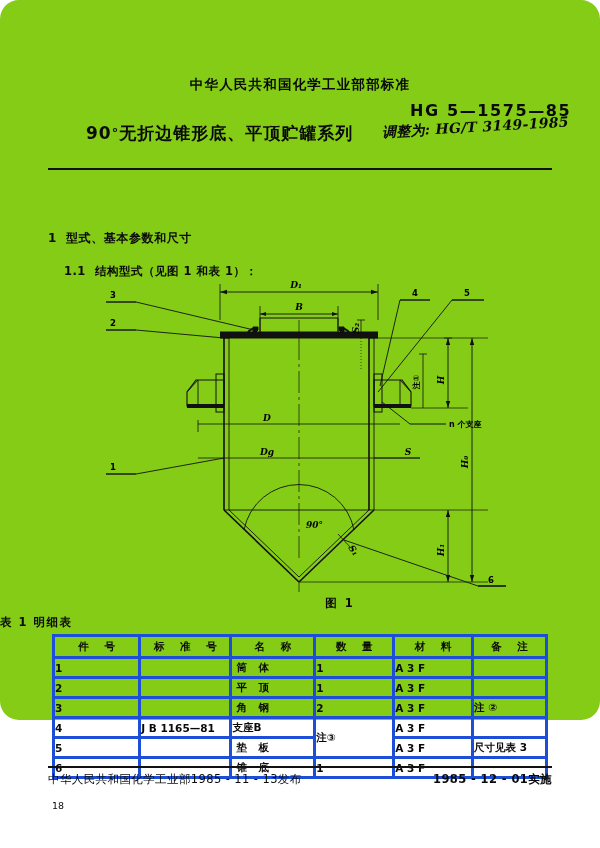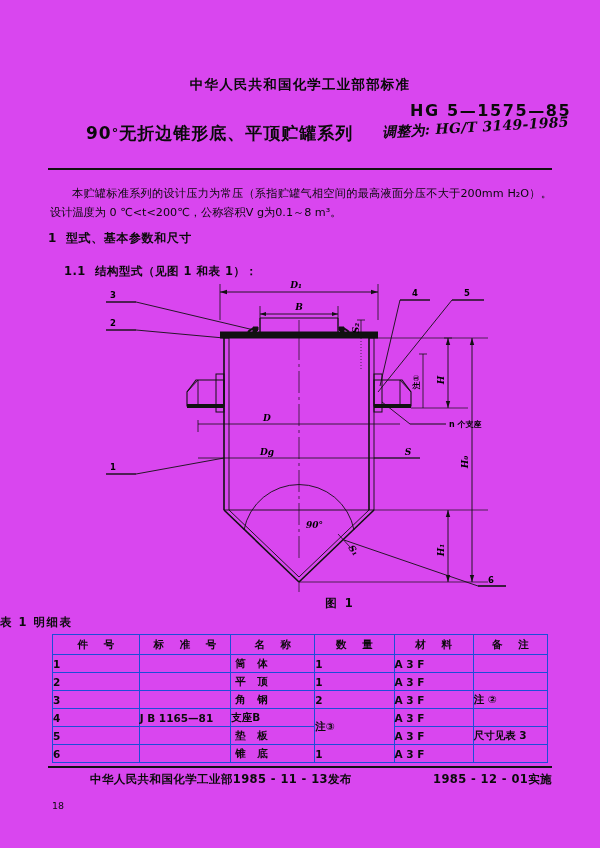--- a/index.html
+++ b/index.html
@@ -11,22 +11,23 @@
     width: 600px;
     height: 848px;
     position: relative;
     font-family: "DejaVu Sans", "Liberation Sans", sans-serif;
     color: #0a0a0a;
     overflow: hidden;
   }
   .page {
     position: absolute;
     left: 0; top: 0;
-    width: 600px; height: 848px;
-    background: #d946ef;
+    width: 600px; height: 720px;
+    background: #84cc16;
+    border-radius: 19px;
   }
   
   .ministry-line {
     position: absolute;
     left: 0; top: 76px;
     width: 600px;
     text-align: center;
     font-size: 13.5px;
     font-weight: bold;
     letter-spacing: 1.2px;
@@ -120,21 +121,21 @@
   }
   
   .bom {
     position: absolute;
     left: 52px; top: 634px;
     width: 496px;
     border-collapse: collapse;
     font-size: 10.5px;
   }
   .bom th, .bom td {
-    border: 1px solid #1d4ed8;
+    border: 3px solid #1d4ed8;
     height: 17px;
     padding: 0;
     font-weight: bold;
   }
   .bom thead th {
     height: 19px;
     letter-spacing: 6px;
     text-indent: 6px;
   }
   .bom tbody td { font-weight: bold; }
@@ -155,23 +156,22 @@
   .rule-foot {
     position: absolute;
     left: 48px; top: 766px;
     width: 504px; height: 0;
     border-top: 2px solid #111;
   }
   .foot-left {
     position: absolute;
     left: 48px; top: 772px;
     font-size: 11.5px;
-    font-weight: bold;
+    font-weight: normal;
     letter-spacing: 0.4px;
-    margin-left: 42px;
   }
   .foot-right {
     position: absolute;
     right: 48px; top: 772px;
     font-size: 11.5px;
     font-weight: bold;
     letter-spacing: 0.4px;
   }
   .page-no {
     position: absolute;
@@ -191,21 +191,20 @@
 
   <div class="title-main">
     <span>90</span><span class="deg">°</span><span>无折边锥形底、平顶贮罐系列</span>
   </div>
 
   <div class="std-no">HG 5—1575—85</div>
   <div class="handwrite">调整为: HG/T 3149-1985</div>
 
   <div class="rule-top"></div>
 
-  <div class="para">本贮罐标准系列的设计压力为常压（系指贮罐气相空间的最高液面分压不大于200mm H₂O）。设计温度为 0 ℃&lt;t&lt;200℃，公称容积V g为0.1～8 m³。</div>
 
   <div class="sec-h1">
     <span class="num">1</span><span>型式、基本参数和尺寸</span>
   </div>
 
   <div class="sec-h2">
     <span class="num">1.1</span><span>结构型式（见图 1 和表 1）：</span>
   </div>
 
   <div class="figure-wrap">

